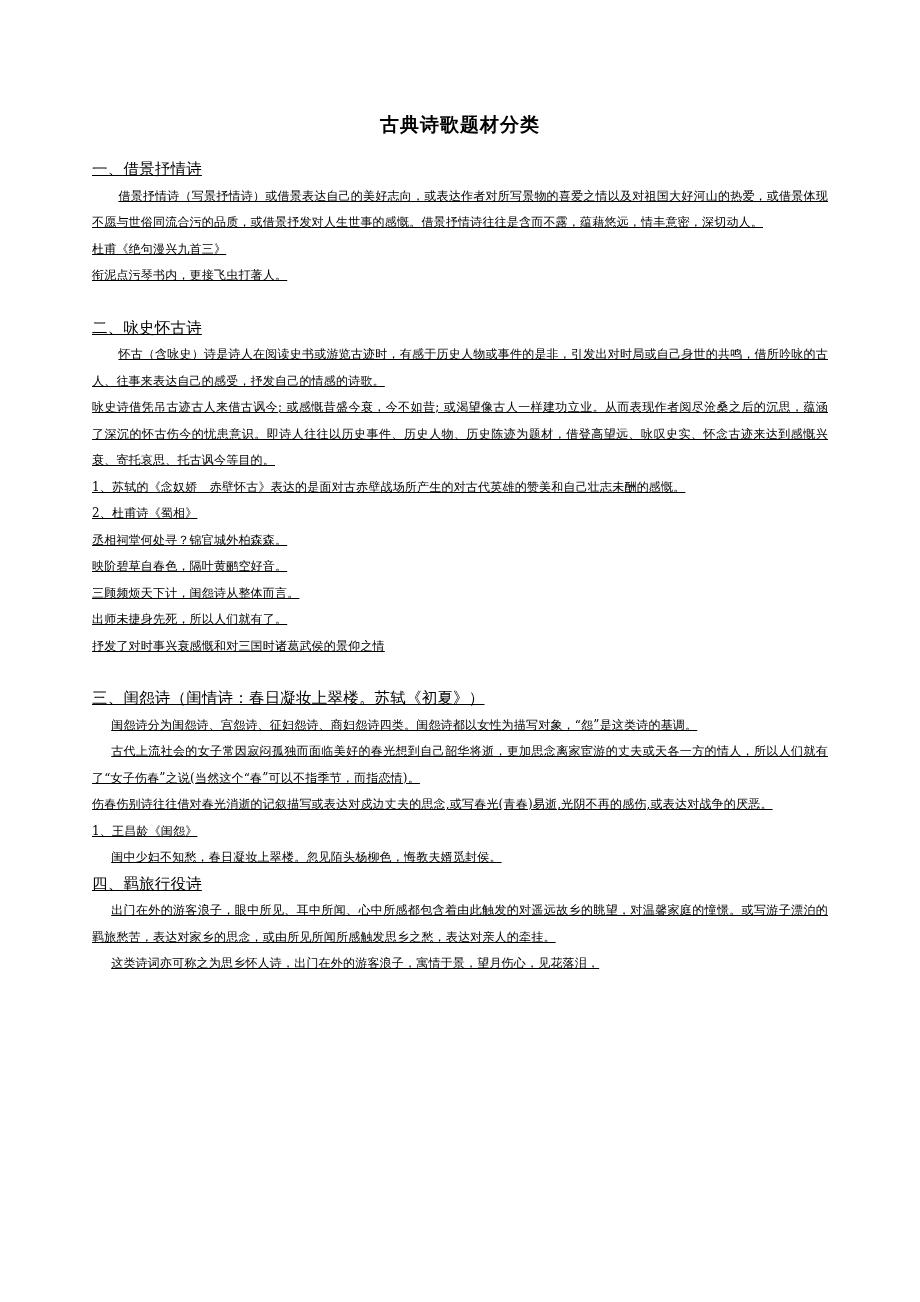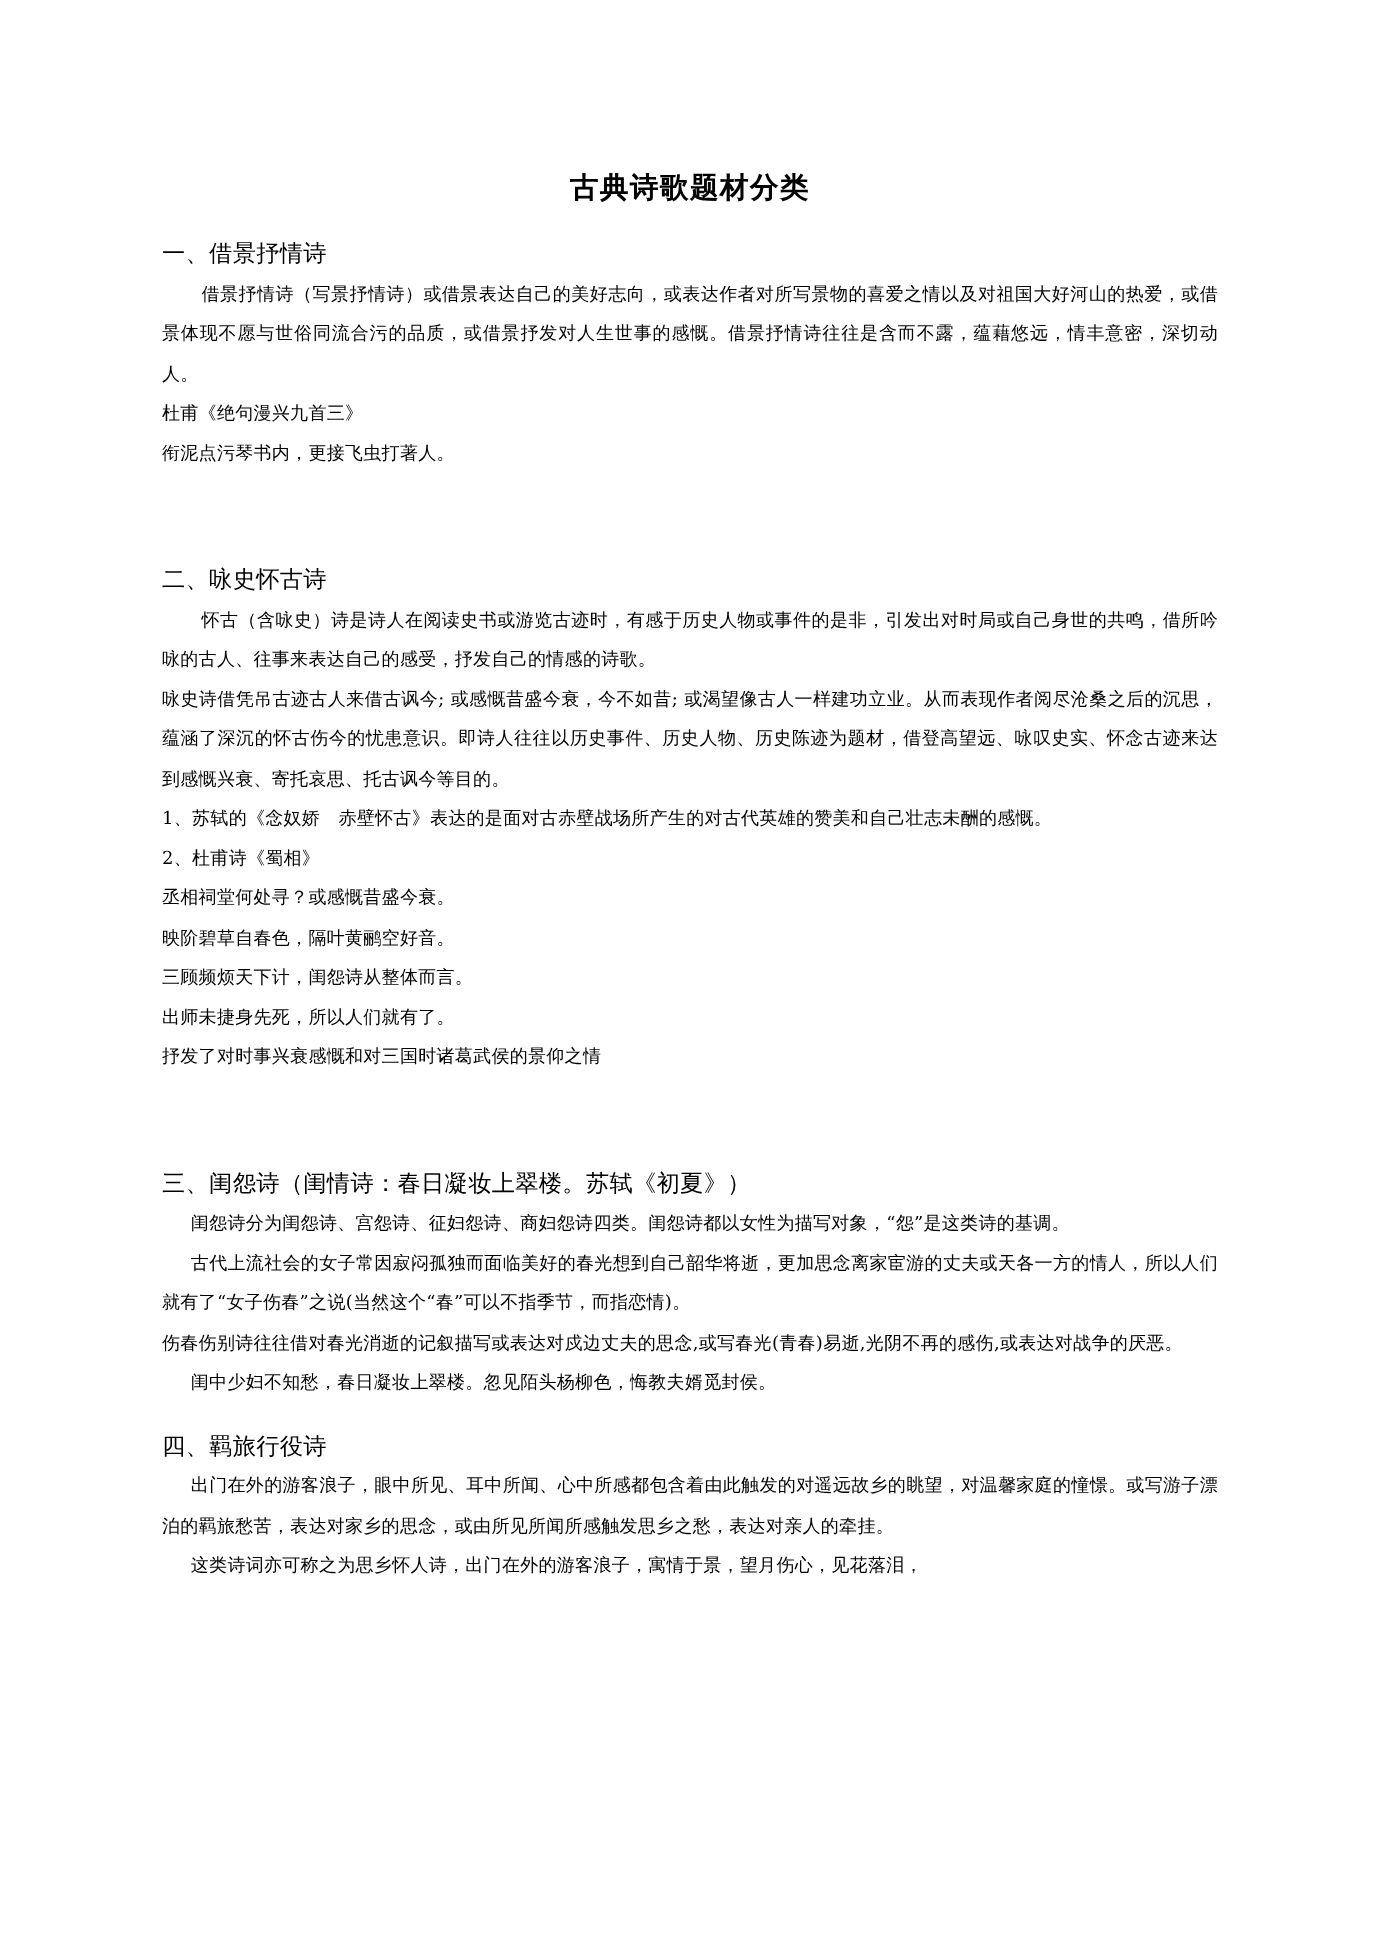--- a/index.html
+++ b/index.html
@@ -23,21 +23,22 @@
   }
   .doc-title {
     text-align: center;
     font-size: 19px;
     font-weight: bold;
     letter-spacing: 1px;
     margin: 0 0 18px 0;
     font-family: "DejaVu Serif", "Liberation Serif", serif;
   }
   .section {
-    margin: 16px;
+    margin: 0;
+    text-decoration: underline;
   }
   p {
     margin: 0;
     font-size: 12px;
     line-height: 26.5px;
     text-align: justify;
     letter-spacing: 0.2px;
   }
   p.indent {
     text-indent: 2.2em;
@@ -68,34 +69,35 @@
   </div>
 
   <div class="spacer"></div>
 
   <div class="section">
     <p class="heading">二、咏史怀古诗</p>
     <p class="indent">怀古（含咏史）诗是诗人在阅读史书或游览古迹时，有感于历史人物或事件的是非，引发出对时局或自己身世的共鸣，借所吟咏的古人、往事来表达自己的感受，抒发自己的情感的诗歌。</p>
     <p>咏史诗借凭吊古迹古人来借古讽今; 或感慨昔盛今衰，今不如昔; 或渴望像古人一样建功立业。从而表现作者阅尽沧桑之后的沉思，蕴涵了深沉的怀古伤今的忧患意识。即诗人往往以历史事件、历史人物、历史陈迹为题材，借登高望远、咏叹史实、怀念古迹来达到感慨兴衰、寄托哀思、托古讽今等目的。</p>
     <p>1、苏轼的《念奴娇　赤壁怀古》表达的是面对古赤壁战场所产生的对古代英雄的赞美和自己壮志未酬的感慨。</p>
     <p>2、杜甫诗《蜀相》</p>
-    <p>丞相祠堂何处寻？或感慨昔盛今衰。</p>
+    <p>丞相祠堂何处寻？锦官城外柏森森。</p>
     <p>映阶碧草自春色，隔叶黄鹂空好音。</p>
     <p>三顾频烦天下计，闺怨诗从整体而言。</p>
     <p>出师未捷身先死，所以人们就有了。</p>
     <p>抒发了对时事兴衰感慨和对三国时诸葛武侯的景仰之情</p>
   </div>
 
   <div class="spacer"></div>
 
   <div class="section">
     <p class="heading">三、闺怨诗（闺情诗：春日凝妆上翠楼。苏轼《初夏》）</p>
     <p class="indent-small">闺怨诗分为闺怨诗、宫怨诗、征妇怨诗、商妇怨诗四类。闺怨诗都以女性为描写对象，“怨”是这类诗的基调。</p>
     <p class="indent-small">古代上流社会的女子常因寂闷孤独而面临美好的春光想到自己韶华将逝，更加思念离家宦游的丈夫或天各一方的情人，所以人们就有了“女子伤春”之说(当然这个“春”可以不指季节，而指恋情)。</p>
     <p>伤春伤别诗往往借对春光消逝的记叙描写或表达对戍边丈夫的思念,或写春光(青春)易逝,光阴不再的感伤,或表达对战争的厌恶。</p>
+    <p>1、王昌龄《闺怨》</p>
     <p class="indent-small">闺中少妇不知愁，春日凝妆上翠楼。忽见陌头杨柳色，悔教夫婿觅封侯。</p>
   </div>
 
   <div class="section">
     <p class="heading">四、羁旅行役诗</p>
     <p class="indent-small">出门在外的游客浪子，眼中所见、耳中所闻、心中所感都包含着由此触发的对遥远故乡的眺望，对温馨家庭的憧憬。或写游子漂泊的羁旅愁苦，表达对家乡的思念，或由所见所闻所感触发思乡之愁，表达对亲人的牵挂。</p>
     <p class="indent-small">这类诗词亦可称之为思乡怀人诗，出门在外的游客浪子，寓情于景，望月伤心，见花落泪，</p>
   </div>
 
 </div>

